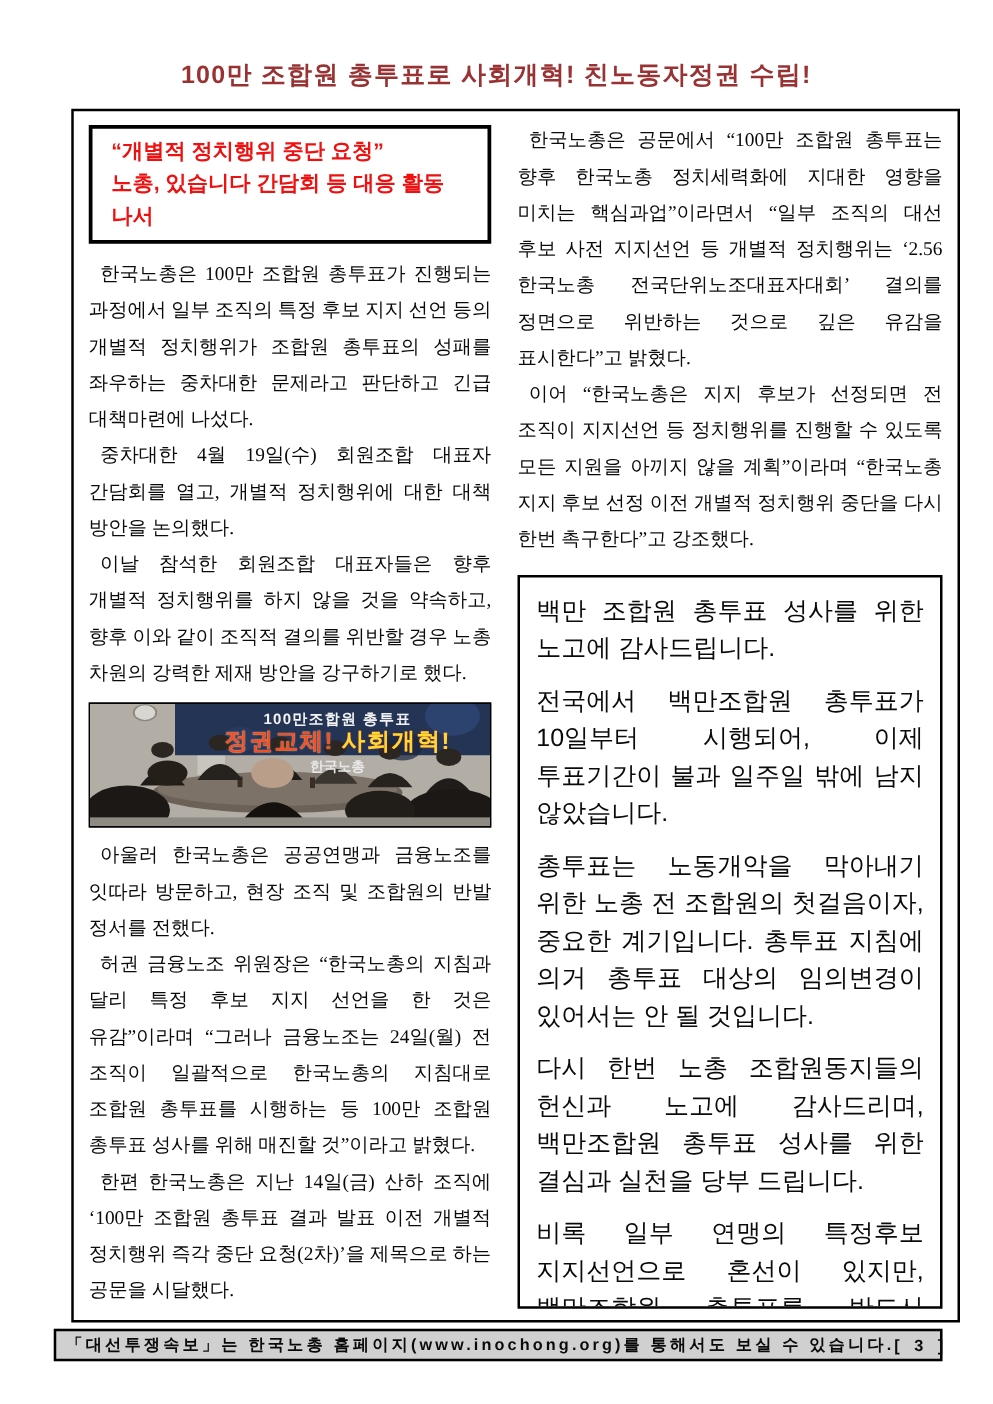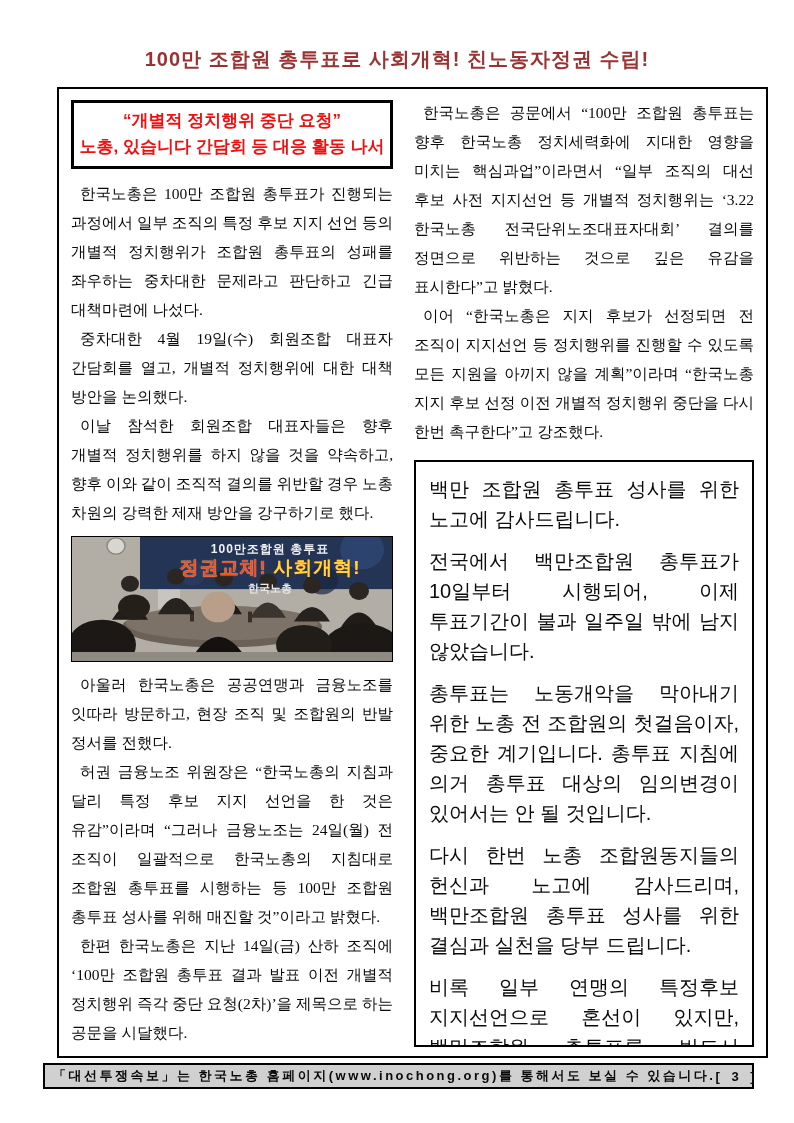--- a/index.html
+++ b/index.html
@@ -17,21 +17,21 @@
     position:absolute;left:57px;top:87px;width:711px;height:971px;
     border:2px solid #000;box-sizing:border-box;
     display:flex;justify-content:space-between;
     padding:9px 12px;
   }
   .col{box-sizing:border-box;}
   .col-left{width:322px;display:flex;flex-direction:column;}
   .col-right{width:340px;display:flex;flex-direction:column;}
   .headline-box{
     border:3px solid #000;box-sizing:border-box;
-    padding:5px 4px 6px;margin:2px 0 10px 0;text-align:center;
+    padding:5px 15px 6px;margin:2px 0 10px 0;
     font-family:"Liberation Sans","DejaVu Sans",sans-serif;
     font-weight:bold;color:#ee1111;
   }
   .headline-box .hl1{font-size:17px;line-height:26px;}
   .headline-box .hl2{font-size:17px;line-height:26px;}
   p.body-p{
     margin:0;font-size:15.5px;line-height:29px;text-align:justify;
     text-indent:9px;word-break:keep-all;
   }
   .col-right p.body-p{line-height:29px;}
@@ -132,21 +132,21 @@
         <div class="pb3">한국노총</div>
       </div>
     </div>
 
     <p class="body-p">아울러 한국노총은 공공연맹과 금융노조를 잇따라 방문하고, 현장 조직 및 조합원의 반발 정서를 전했다.</p>
     <p class="body-p">허권 금융노조 위원장은 “한국노총의 지침과 달리 특정 후보 지지 선언을 한 것은 유감”이라며 “그러나 금융노조는 24일(월) 전 조직이 일괄적으로 한국노총의 지침대로 조합원 총투표를 시행하는 등 100만 조합원 총투표 성사를 위해 매진할 것”이라고 밝혔다.</p>
     <p class="body-p">한편 한국노총은 지난 14일(금) 산하 조직에 ‘100만 조합원 총투표 결과 발표 이전 개별적 정치행위 즉각 중단 요청(2차)’을 제목으로 하는 공문을 시달했다.</p>
   </div>
 
   <div class="col col-right">
-    <p class="body-p">한국노총은 공문에서 “100만 조합원 총투표는 향후 한국노총 정치세력화에 지대한 영향을 미치는 핵심과업”이라면서 “일부 조직의 대선 후보 사전 지지선언 등 개별적 정치행위는 ‘3.22 한국노총 전국단위노조대표자대회’ 결의를 정면으로 위반하는 것으로 깊은 유감을 표시한다”고 밝혔다.</p>
+    <p class="body-p">한국노총은 공문에서 “100만 조합원 총투표는 향후 한국노총 정치세력화에 지대한 영향을 미치는 핵심과업”이라면서 “일부 조직의 대선 후보 사전 지지선언 등 개별적 정치행위는 ‘2.56 한국노총 전국단위노조대표자대회’ 결의를 정면으로 위반하는 것으로 깊은 유감을 표시한다”고 밝혔다.</p>
     <p class="body-p">이어 “한국노총은 지지 후보가 선정되면 전 조직이 지지선언 등 정치행위를 진행할 수 있도록 모든 지원을 아끼지 않을 계획”이라며 “한국노총 지지 후보 선정 이전 개별적 정치행위 중단을 다시 한번 촉구한다”고 강조했다.</p>
 
     <div class="letter-box">
       <p>백만 조합원 총투표 성사를 위한 노고에 감사드립니다.</p>
       <p>전국에서 백만조합원 총투표가 10일부터 시행되어, 이제 투표기간이 불과 일주일 밖에 남지 않았습니다.</p>
       <p>총투표는 노동개악을 막아내기 위한 노총 전 조합원의 첫걸음이자, 중요한 계기입니다. 총투표 지침에 의거 총투표 대상의 임의변경이 있어서는 안 될 것입니다.</p>
       <p>다시 한번 노총 조합원동지들의 헌신과 노고에 감사드리며, 백만조합원 총투표 성사를 위한 결심과 실천을 당부 드립니다.</p>
       <p>비록 일부 연맹의 특정후보 지지선언으로 혼선이 있지만, 백만조합원 총투표를 반드시 성사시키고자 노력하겠습니다.</p>
       <p>현장의 조합원 동지께서도 백만총투표 과정이 조직의 통합과 단결을 높이는 중요한 계기가 될 수 있도록 함께 해주시기 바랍니다.</p>
 

